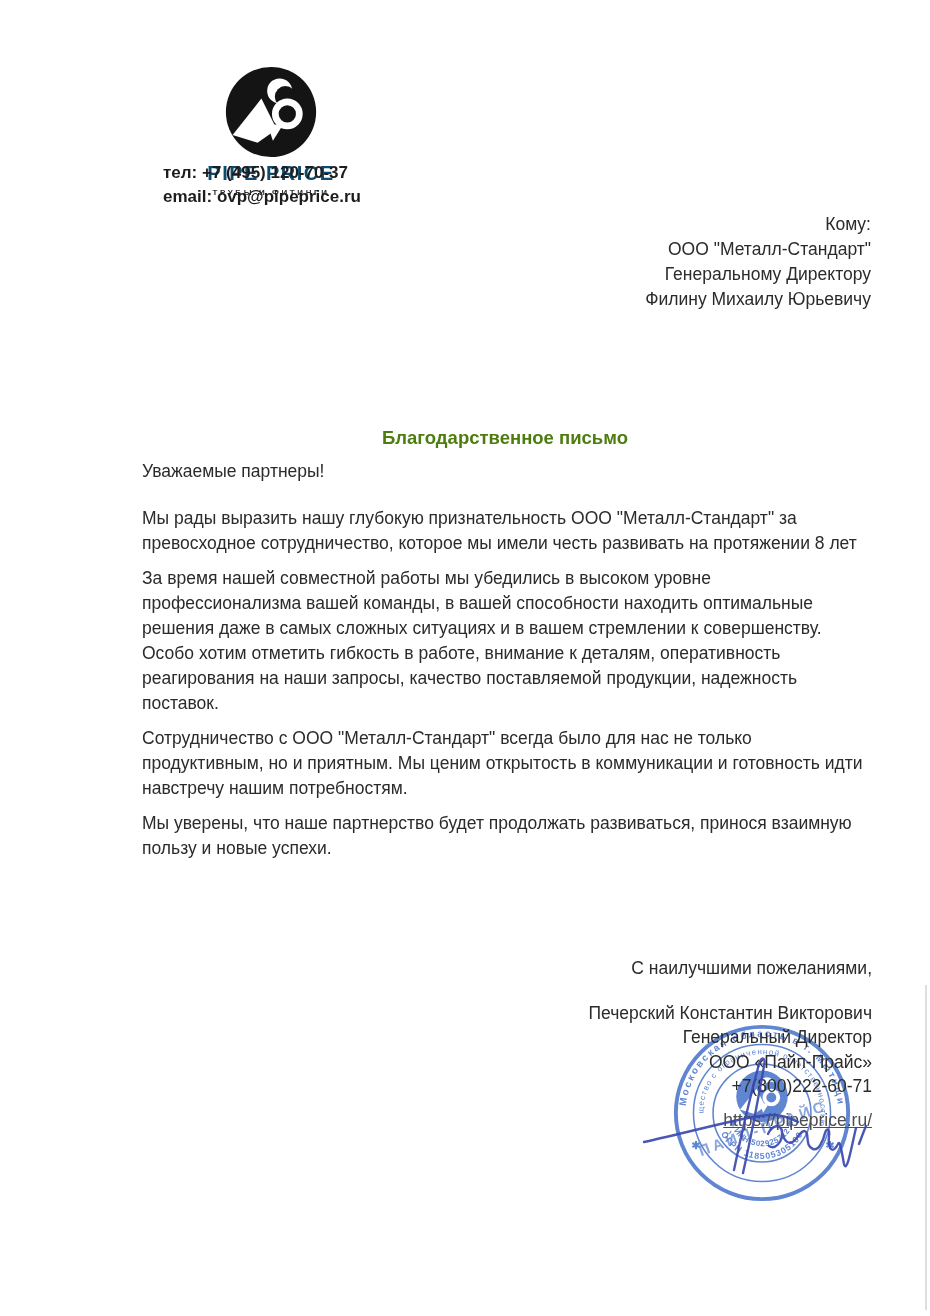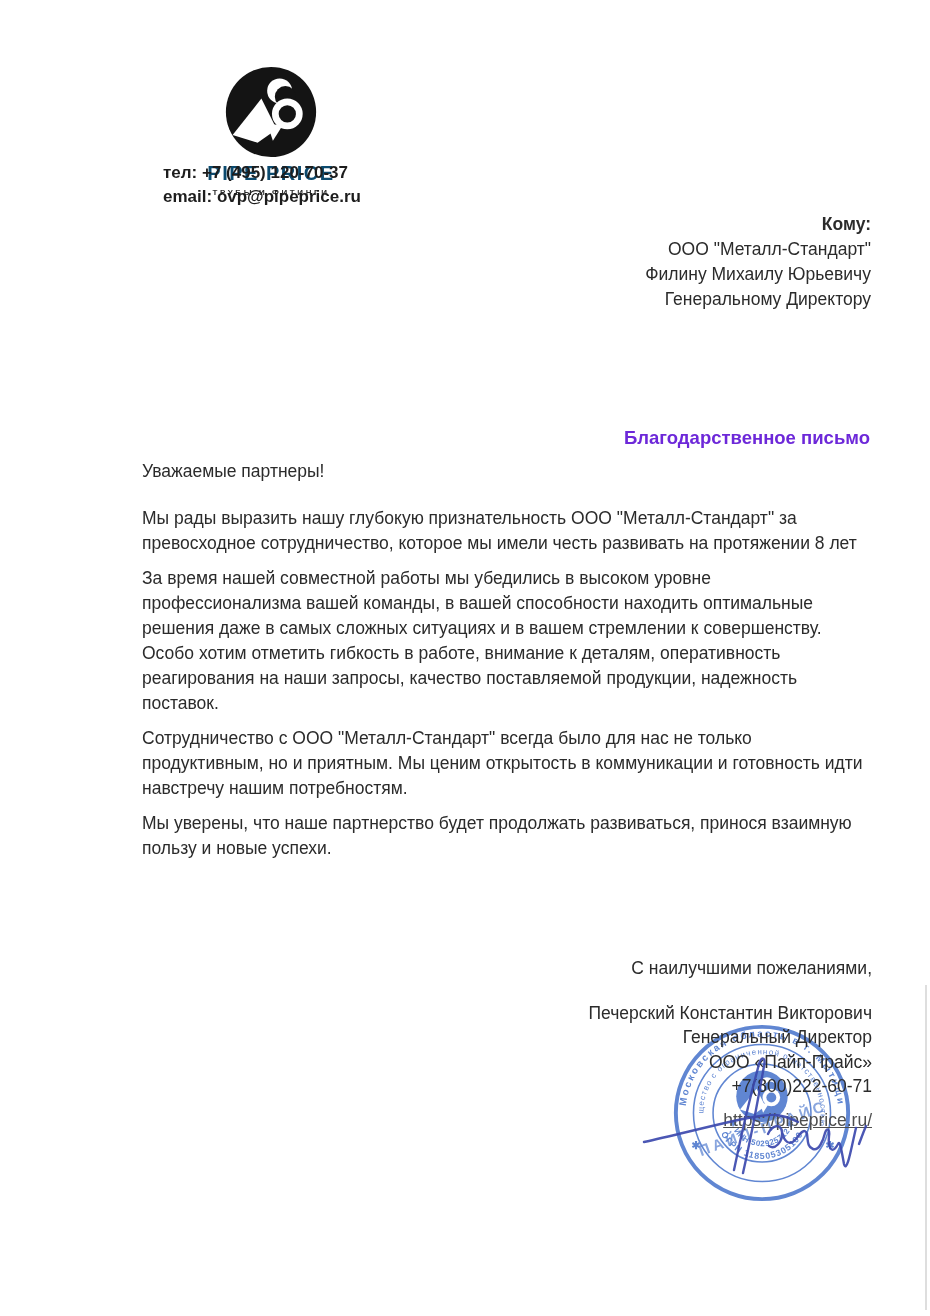--- a/index.html
+++ b/index.html
@@ -16,24 +16,24 @@
   .logo-block{position:absolute;left:198px;top:64px;width:146px;text-align:center;}
   .logo-mark{width:96px;height:96px;margin:0 auto;display:block;}
   .brand{font-weight:bold;font-size:20px;letter-spacing:1.5px;color:#0c4a6e;margin-top:2px;white-space:nowrap;}
   .tagline{font-weight:bold;font-size:8px;letter-spacing:2.6px;color:#2c2c2c;margin-top:3px;white-space:nowrap;}
 
   .contacts{position:absolute;left:163px;top:161px;font-weight:bold;font-size:17px;line-height:24px;color:#1d1d1d;}
   .contacts .row{white-space:nowrap;}
 
   
   .recipient{position:absolute;right:59px;top:212px;text-align:right;font-size:17.5px;line-height:25px;color:#2b2b2b;}
-  .recipient .to{font-weight:bold;}
+  .recipient .to{font-weight:normal;}
 
   
-  .title{position:absolute;left:140px;right:60px;top:427px;text-align:right;font-weight:bold;font-size:18.5px;color:#6d28d9;}
+  .title{position:absolute;left:140px;right:60px;top:427px;text-align:center;font-weight:bold;font-size:18.5px;color:#4d7c0f;}
   .body-text{position:absolute;left:142px;right:64px;top:459px;font-size:17.5px;line-height:25px;color:#2b2b2b;}
   .body-text .greeting{margin:0 0 22px 0;}
   .body-text p{margin:8px 0 10px 0;}
 
   
   .signoff{position:absolute;right:58px;top:956px;text-align:right;font-size:17.5px;line-height:24.5px;color:#2b2b2b;z-index:3;}
   .signoff .closing{margin-bottom:20px;}
   .signoff .website{display:inline-block;margin-top:9px;color:#4d4d4d;text-decoration:underline;}
 
   
@@ -72,22 +72,22 @@
     </div>
     <div class="row">
       <span>email:</span>
       <span>ovp@pipeprice.ru</span>
     </div>
   </div>
 
   <div class="recipient">
     <div class="to">Кому:</div>
     <div>ООО "Металл-Стандарт"</div>
+    <div>Генеральному Директору</div>
     <div>Филину Михаилу Юрьевичу</div>
-    <div>Генеральному Директору</div>
   </div>
 
   <div class="title">Благодарственное письмо</div>
 
   <div class="body-text">
     <div class="greeting">Уважаемые партнеры!</div>
     <p>Мы рады выразить нашу глубокую признательность ООО "Металл-Стандарт" за превосходное сотрудничество, которое мы имели честь развивать на протяжении 8 лет</p>
     <p>За время нашей совместной работы мы убедились в высоком уровне профессионализма вашей команды, в вашей способности находить оптимальные решения даже в самых сложных ситуациях и в вашем стремлении к совершенству. Особо хотим отметить гибкость в работе, внимание к деталям, оперативность реагирования на наши запросы, качество поставляемой продукции, надежность поставок.</p>
     <p>Сотрудничество с ООО "Металл-Стандарт" всегда было для нас не только продуктивным, но и приятным. Мы ценим открытость в коммуникации и готовность идти навстречу нашим потребностям.</p>
     <p>Мы уверены, что наше партнерство будет продолжать развиваться, принося взаимную пользу и новые успехи.</p>

